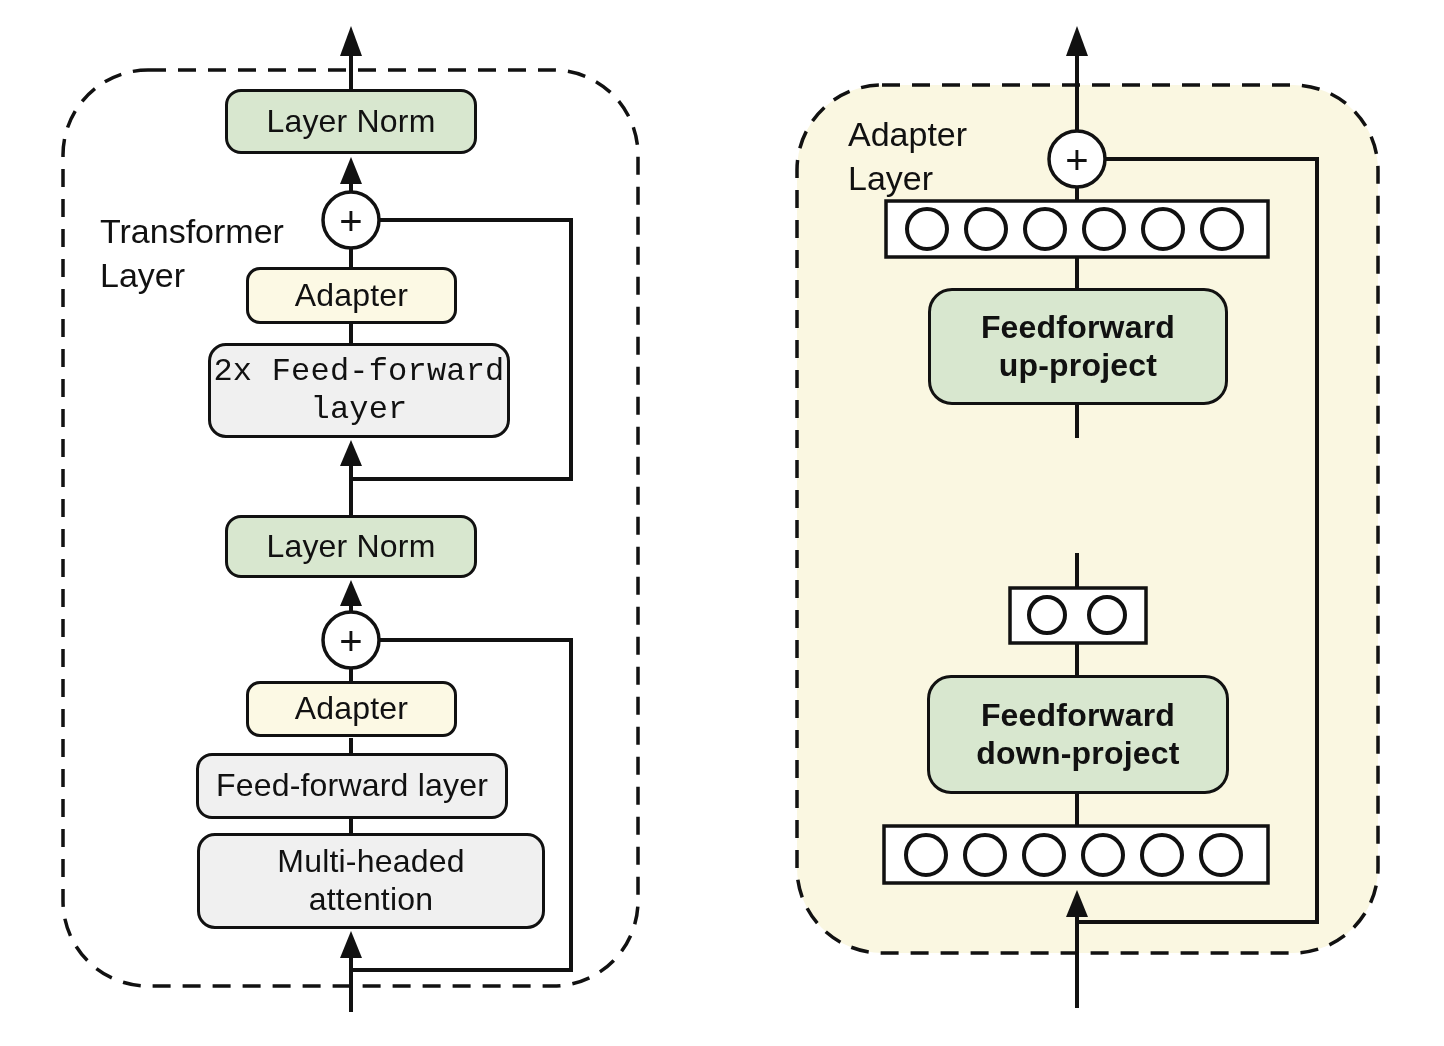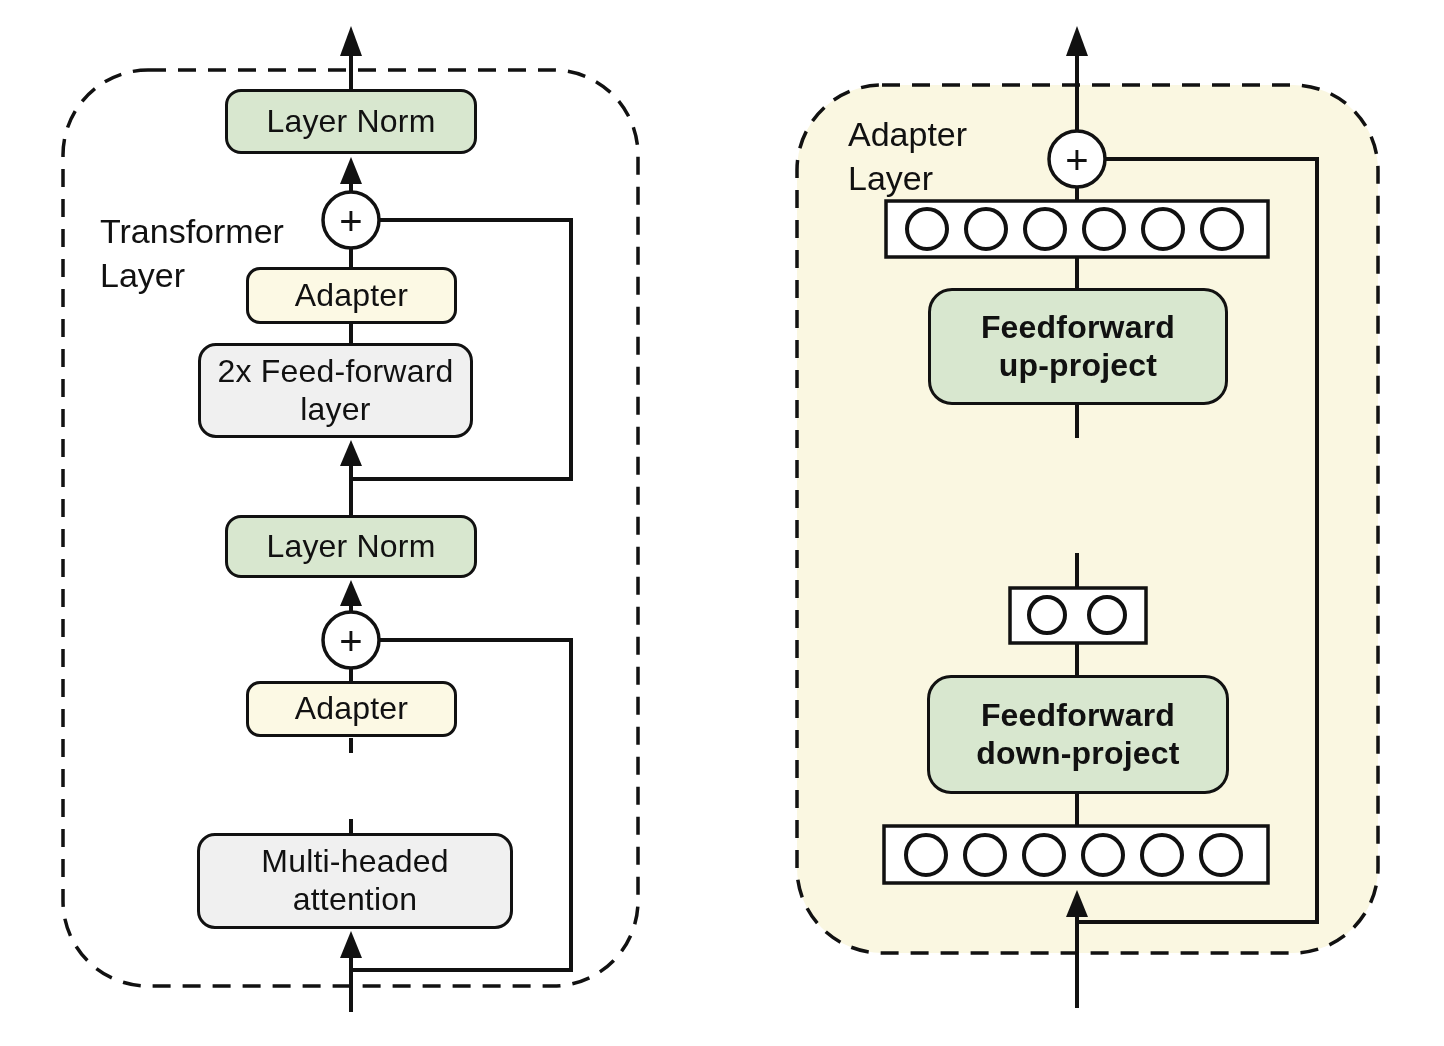--- a/index.html
+++ b/index.html
@@ -122,29 +122,30 @@
       <circle cx="1103" cy="855" r="20" fill="#ffffff" stroke="currentColor" stroke-width="4"></circle>
       <circle cx="1162" cy="855" r="20" fill="#ffffff" stroke="currentColor" stroke-width="4"></circle>
       <circle cx="1221" cy="855" r="20" fill="#ffffff" stroke="currentColor" stroke-width="4"></circle>
     </g>
   </svg>
 
   <div class="node green r16" style="left:225px;top:89px;width:252px;height:65px;">Layer Norm</div>
 
   <div class="node yellow r14" style="left:246px;top:267px;width:211px;height:57px;">Adapter</div>
 
-  <div class="node gray r18" style="left:198px;top:343px;width:275px;height:95px;">2x Feed-forward
+  <div class="node gray r18" style="left:208px;top:343px;width:302px;height:95px;font-family:Liberation Mono, monospace;">2x Feed-forward
 layer</div>
 
   <div class="node green r16" style="left:225px;top:515px;width:252px;height:63px;">Layer Norm</div>
 
   <div class="node yellow r14" style="left:246px;top:681px;width:211px;height:56px;">Adapter</div>
 
+  <div class="node gray r16" style="left:196px;top:753px;width:312px;height:66px;">Feed-forward layer</div>
 
-  <div class="node gray r18" style="left:197px;top:833px;width:316px;height:96px;">Multi-headed
+  <div class="node gray r18" style="left:197px;top:833px;width:348px;height:96px;">Multi-headed
 attention</div>
 
   <div class="node green r24" style="left:928px;top:288px;width:300px;height:117px;">Feedforward
 up-project</div>
 
 
   <div class="node green r24" style="left:927px;top:675px;width:302px;height:119px;">Feedforward
 down-project</div>
 
   <div class="panel-label" style="left:100px;top:180px;margin-top:29px;">Transformer

